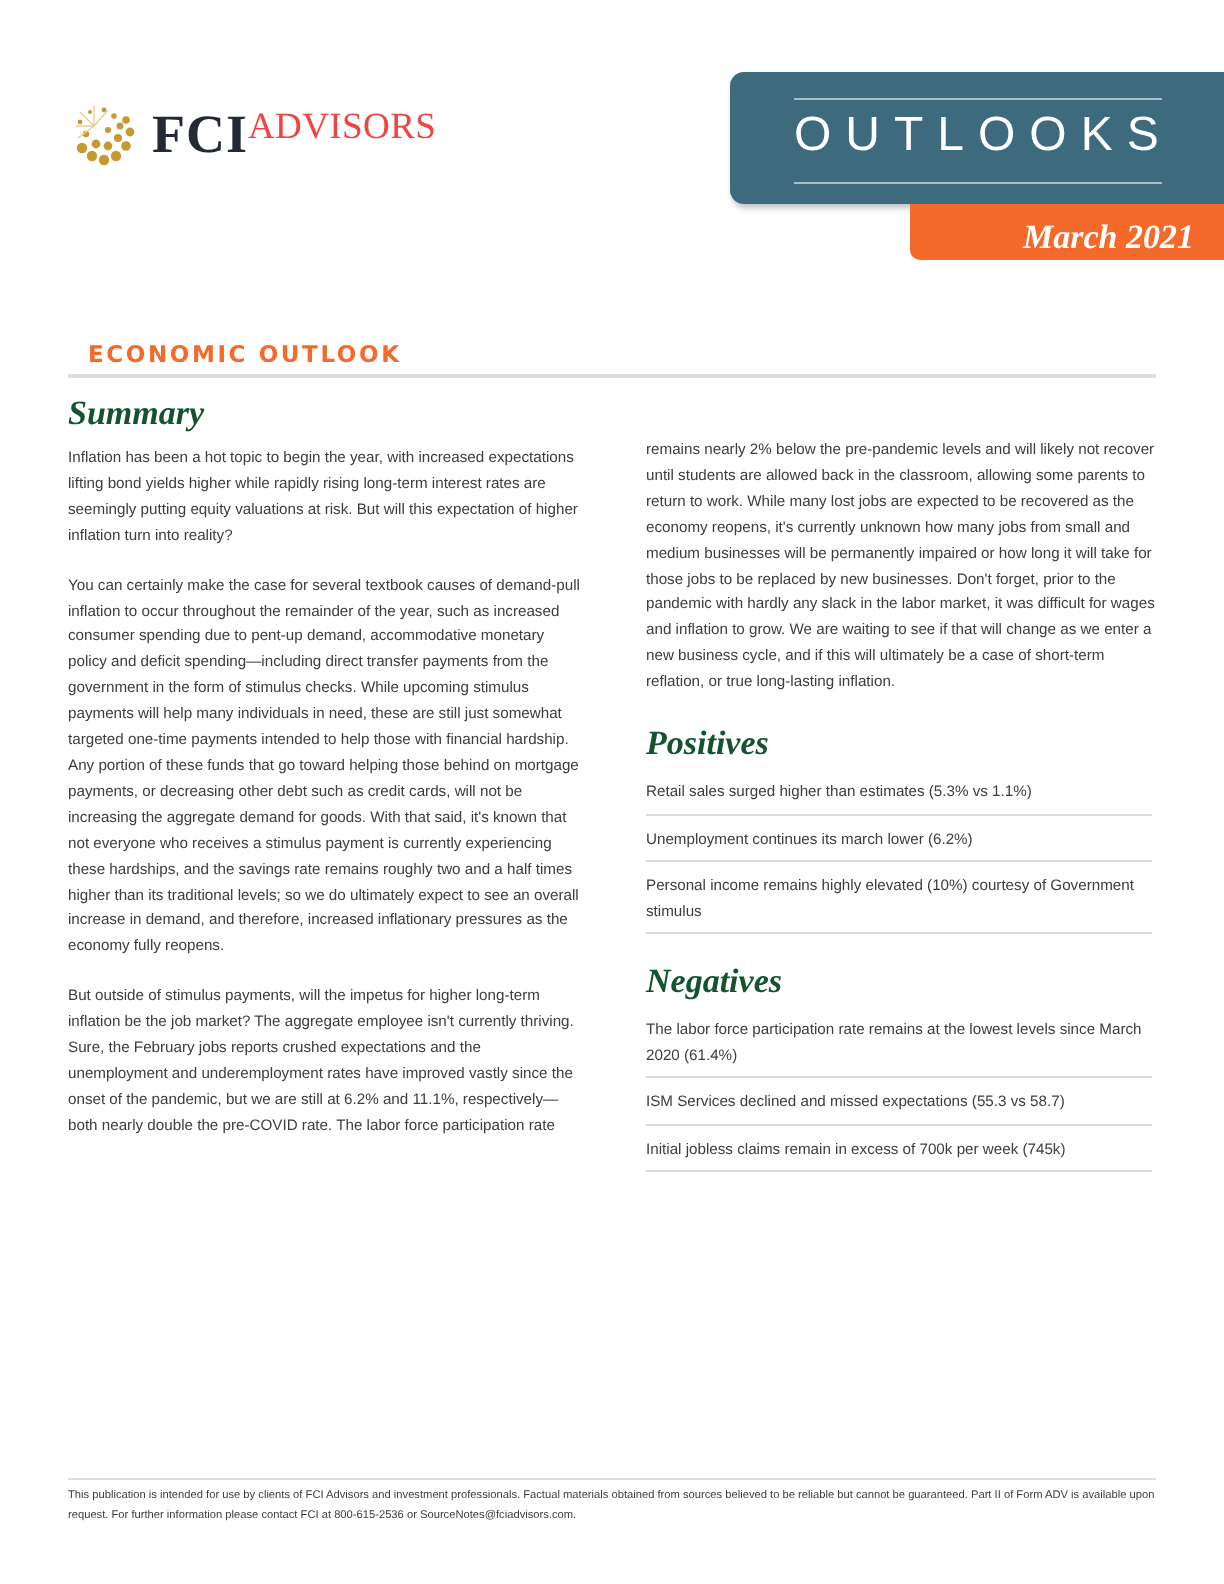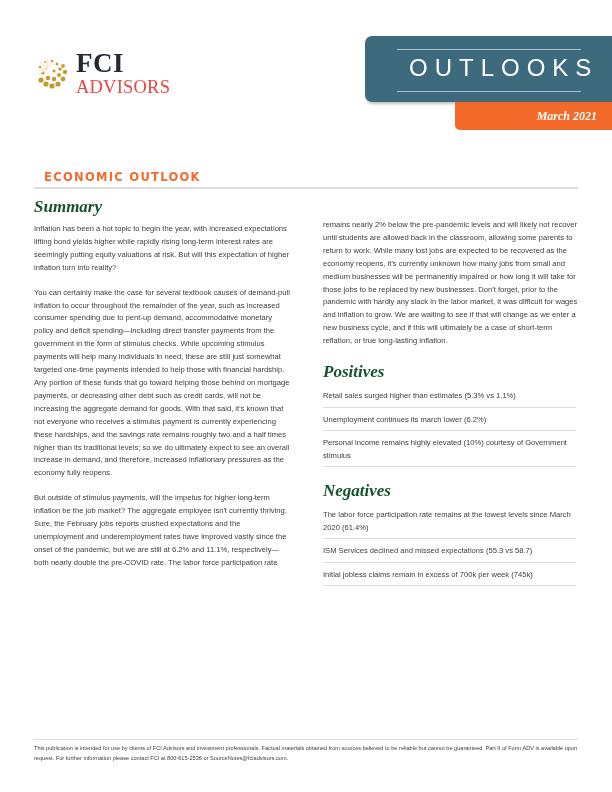--- a/index.html
+++ b/index.html
@@ -4,43 +4,43 @@
 <style>
   html, body { margin: 0; padding: 0; }
   body {
     width: 612px; height: 792px; position: relative; overflow: hidden;
     background: #ffffff;
     font-family: "Liberation Sans", sans-serif;
     color: #3a3a3a;
   }
   .logo { position: absolute; left: 34px; top: 50px; display: flex; align-items: center; }
   .logo-mark { width: 34px; height: 34px; margin-right: 8px; }
-  .logo-text { display: flex; flex-direction: column; line-height: 1; }
+  .logo-text { display: flex; line-height: 1; }
   .logo-fci { font-family: "Liberation Serif", serif; font-size: 27px; font-weight: bold; color: #232a33; letter-spacing: 0.5px; }
   .logo-adv { font-family: "Liberation Serif", serif; font-size: 18.5px; color: #ef4444; letter-spacing: 0.2px; margin-top: 1px; }
 
   .outlooks-box {
     position: absolute; left: 365px; top: 36px; width: 260px; height: 66px;
     background: #3e6a7e; border-radius: 7px 0 0 7px;
     box-shadow: 1px 2px 3px rgba(0,0,0,0.25);
   }
   .outlooks-line { position: absolute; left: 32px; width: 184px; height: 1px; background: #a9c0ca; }
   .outlooks-line.top { top: 13px; }
   .outlooks-line.bottom { top: 55px; }
   .outlooks-title {
     position: absolute; left: 32px; top: 18px; width: 184px; text-align: center;
-    color: #ffffff; font-family: "Liberation Sans", sans-serif; font-size: 24px; letter-spacing: 7px; margin-left: 12px;
+    color: #ffffff; font-family: "Liberation Sans", sans-serif; font-size: 24px; letter-spacing: 7px;
   }
   .date-tab {
     position: absolute; left: 455px; top: 102px; width: 170px; height: 28px;
     background: #f36a2b; border-radius: 0 0 0 5px;
   }
   .date-text {
     position: absolute; right: 28px; top: 7px;
-    font-family: "Liberation Serif", serif; font-style: italic; font-weight: bold; font-size: 12px; color: #ffffff;
+    font-family: "Liberation Serif", serif; font-style: italic; font-weight: bold; font-size: 17px; color: #ffffff;
   }
 
   .section-label {
     position: absolute; left: 44px; top: 170px;
     font-family: "DejaVu Sans", sans-serif; font-weight: bold; font-size: 11.5px; letter-spacing: 1.3px; color: #f36a2b;
   }
   .section-rule { position: absolute; left: 34px; top: 187px; width: 544px; height: 2px; background: #dddddd; }
 
   .h2 {
     font-family: "Liberation Serif", serif; font-style: italic; font-size: 17px; color: #14532d; margin: 0;

